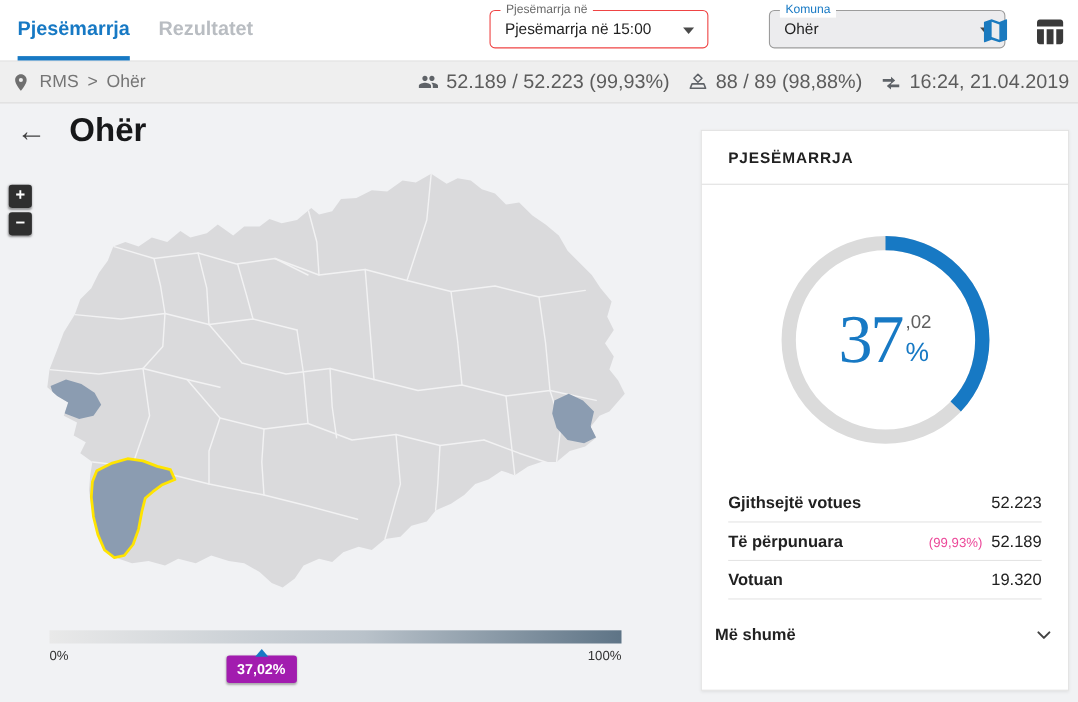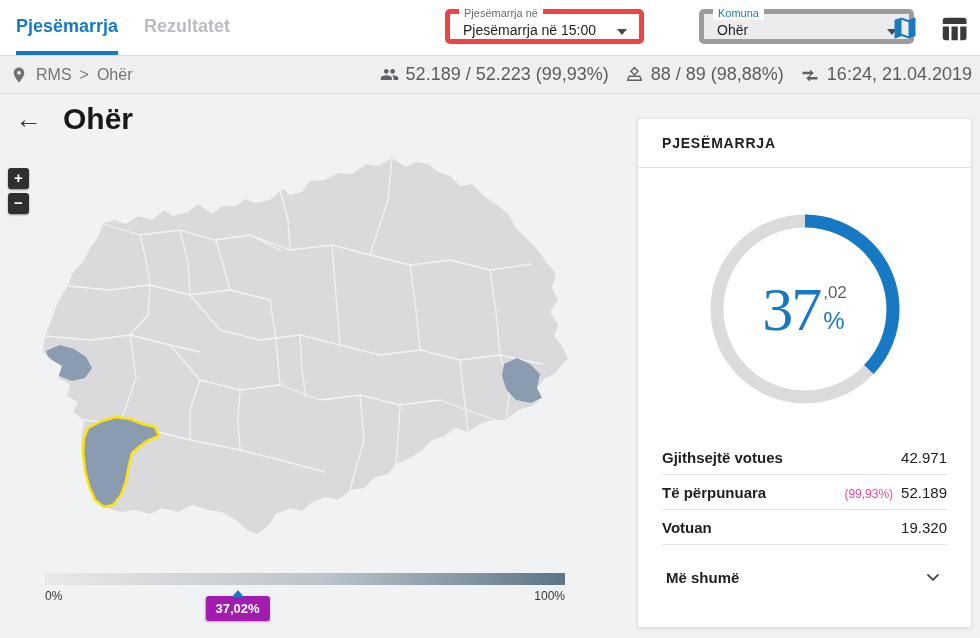--- a/index.html
+++ b/index.html
@@ -8,21 +8,21 @@
     font-family: "Liberation Sans", sans-serif;
     background: #f1f2f4;
     overflow: hidden;
     color: #212121;
   }
   
   .header { position: relative; height: 56px; background: #fff; border-bottom: 1px solid #dcdcdc; }
   .tabs { position: absolute; left: 16px; top: 0; height: 100%; display: flex; gap: 26px; }
   .tab { font-size: 18px; font-weight: 700; line-height: 52px; color: #b9bdc2; cursor: pointer; border-bottom: 4px solid transparent; }
   .tab.active { color: #1779c4; border-bottom-color: #1779c4; }
-  .filter { position: absolute; top: 9px; height: 35px; background: #fff; border: 5px solid #ef4444; border-radius: 5px; }
+  .filter { position: absolute; top: 9px; height: 35px; background: #fff; border: 1px solid #ef4444; border-radius: 5px; }
   .filter-label { position: absolute; top: -8px; left: 9px; padding: 0 5px; font-size: 11px; color: #6b6b6b; background: #fff; line-height: 14px; }
   .filter.komuna { background: #ececee; border-color: #9c9c9c; }
   .filter.komuna .filter-label { color: #1779c4; }
   .filter-value { font-size: 14px; color: #1f1f1f; line-height: 33px; padding-left: 13px; }
   .caret { position: absolute; right: 12px; top: 15px; width: 0; height: 0; border: 5px solid transparent; border-top: 6px solid #4a4a4a; }
   #filter-time   { left: 445px; width: 199px; }
   #filter-komuna { left: 699px; width: 215px; }
   .hicon { position: absolute; top: 14px; cursor: pointer; }
   #map-view-icon   { left: 891px; }
   #table-view-icon { left: 939px; }
@@ -55,21 +55,21 @@
   .donut-big { font-size: 62px; color: #1779c4; letter-spacing: -2px; line-height: 1; font-family: Liberation Serif, serif; }
   .donut-side { display: flex; flex-direction: column; margin-left: 3px; margin-top: -2px; }
   .donut-dec { font-size: 17px; color: #5f5f5f; line-height: 1; }
   .donut-unit { font-size: 24px; color: #1779c4; line-height: 1; margin-top: 8px; }
   .stats { margin: 36px 24px 0; }
   .srow { display: flex; align-items: center; height: 35px; border-bottom: 1px solid #e4e4e4; font-size: 15px; }
   .slabel { font-weight: 700; color: #212121; }
   .sright { margin-left: auto; display: flex; align-items: baseline; gap: 8px; }
   .snote { color: #ec4899; font-size: 12px; }
   .svalue { color: #212121; }
-  .more { margin: 22px 28px 0; display: flex; align-items: center; cursor: pointer; }
+  .more { margin: 22px 12px 0; display: flex; align-items: center; cursor: pointer; }
   .more-label { font-size: 15px; font-weight: 700; color: #212121; }
   .more svg { margin-left: auto; }
 </style>
 </head>
 <body>
 
 <div class="app">
 
   <header class="header">
     <nav class="tabs">
@@ -218,21 +218,21 @@
             <span class="donut-unit">%</span>
           </span>
         </div>
       </div>
 
       <div class="stats">
         <div class="srow">
           <span class="slabel">Gjithsejtë votues</span>
           <span class="sright">
             <span class="snote"></span>
-            <span class="svalue">42.971</span>
+            <span class="svalue">52.223</span>
           </span>
         </div>
         <div class="srow">
           <span class="slabel">Të përpunuara</span>
           <span class="sright">
             <span class="snote">(99,93%)</span>
             <span class="svalue">52.189</span>
           </span>
         </div>
         <div class="srow">

